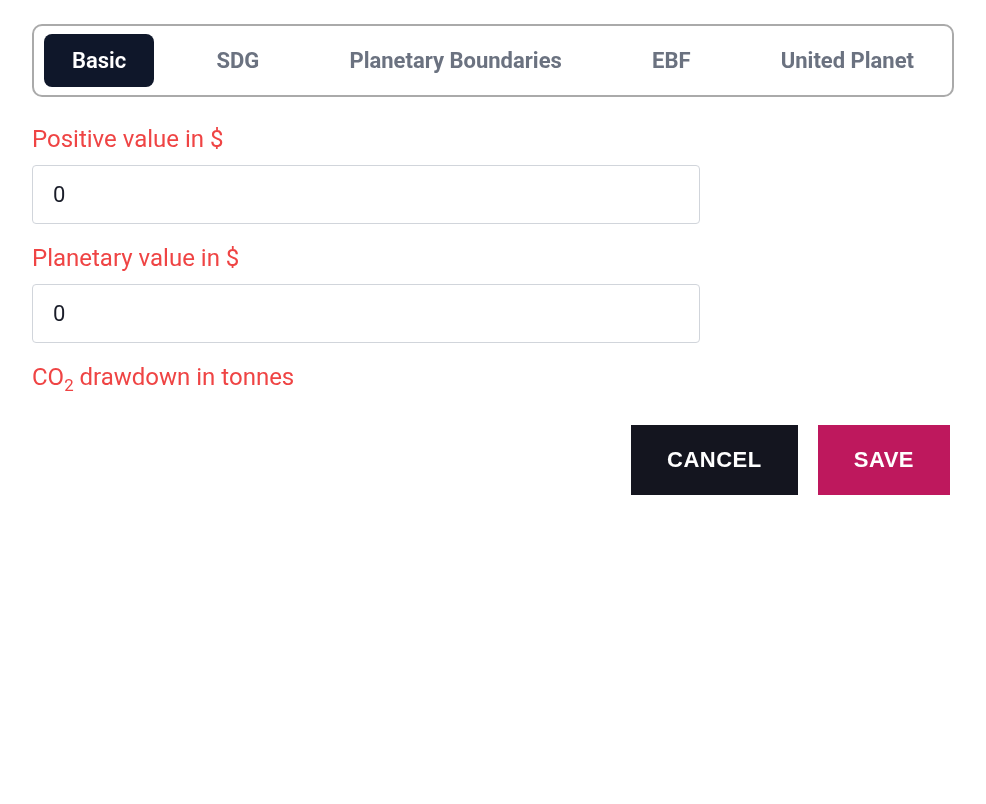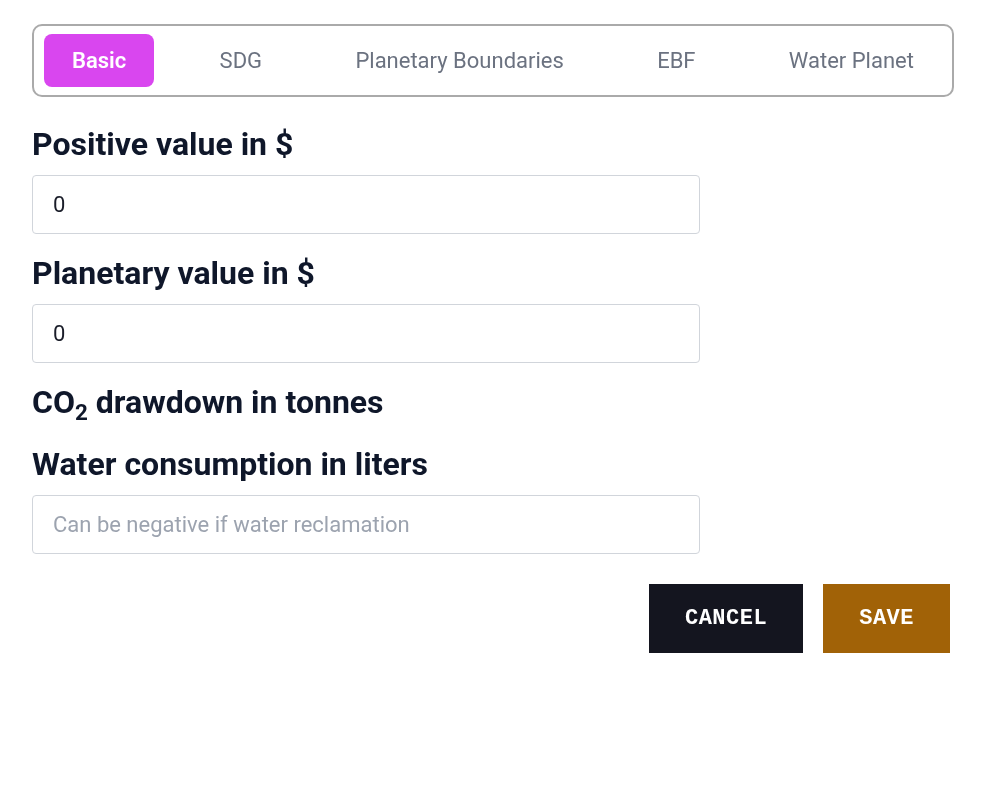--- a/index.html
+++ b/index.html
@@ -20,42 +20,42 @@
       padding: 8px 10px;
       display: flex;
       gap: 8px;
       align-items: center;
       justify-content: space-between;
       margin-bottom: 28px;
     }
     .tab {
       padding: 14px 28px;
       font-size: 22px;
-      font-weight: 400;
+      font-weight: 700;
       color: #6b7280;
       border-radius: 8px;
       cursor: pointer;
       user-select: none;
       white-space: nowrap;
     }
     .tab.active {
-      background: #d946ef;
+      background: #0f172a;
       color: #ffffff;
       font-weight: 600;
     }
     .form-container {
       width: 668px;
     }
     .form-group {
       margin-bottom: 20px;
     }
     .field-label {
-      font-size: 32px;
-      font-weight: 700;
-      color: #0f172a;
+      font-size: 24px;
+      font-weight: 400;
+      color: #ef4444;
       margin-bottom: 12px;
       display: block;
     }
     .field-label sub {
       font-size: 0.7em;
       vertical-align: sub;
     }
     .field-input {
       width: 100%;
       padding: 16px 20px;
@@ -76,61 +76,57 @@
       margin-top: 30px;
       width: 918px;
     }
     .btn {
       padding: 22px 36px;
       font-size: 22px;
       font-weight: 700;
       letter-spacing: 0.5px;
       border: none;
       cursor: pointer;
-      font-family: Liberation Mono, monospace;
+      font-family: Liberation Sans, sans-serif;
     }
     .btn-cancel {
       background: #14151f;
       color: #ffffff;
     }
     .btn-save {
-      background: #a16207;
+      background: #be185d;
       color: #ffffff;
     }
   </style>
 </head>
 <body>
 
 <div class="tab-container">
   <div class="tab active">Basic</div>
   <div class="tab">SDG</div>
   <div class="tab">Planetary Boundaries</div>
   <div class="tab">EBF</div>
-  <div class="tab">Water Planet</div>
+  <div class="tab">United Planet</div>
 </div>
 
 <div class="form-container">
 
   <div class="form-group">
     <label class="field-label">Positive value in $</label>
     <input type="text" class="field-input" value="0" style="">
   </div>
 
   <div class="form-group">
     <label class="field-label">Planetary value in $</label>
     <input type="text" class="field-input" value="0" style="">
   </div>
 
   <div class="form-group">
     <label class="field-label"><span>CO</span><sub>2</sub><span> drawdown in tonnes</span></label>
   </div>
 
-  <div class="form-group">
-    <label class="field-label">Water consumption in liters</label>
-    <input type="text" class="field-input" placeholder="Can be negative if water reclamation" style="">
-  </div>
 
 </div>
 
 <div class="button-row">
   <button class="btn btn-cancel">CANCEL</button>
   <button class="btn btn-save">SAVE</button>
 </div>
 
 </body></html>

